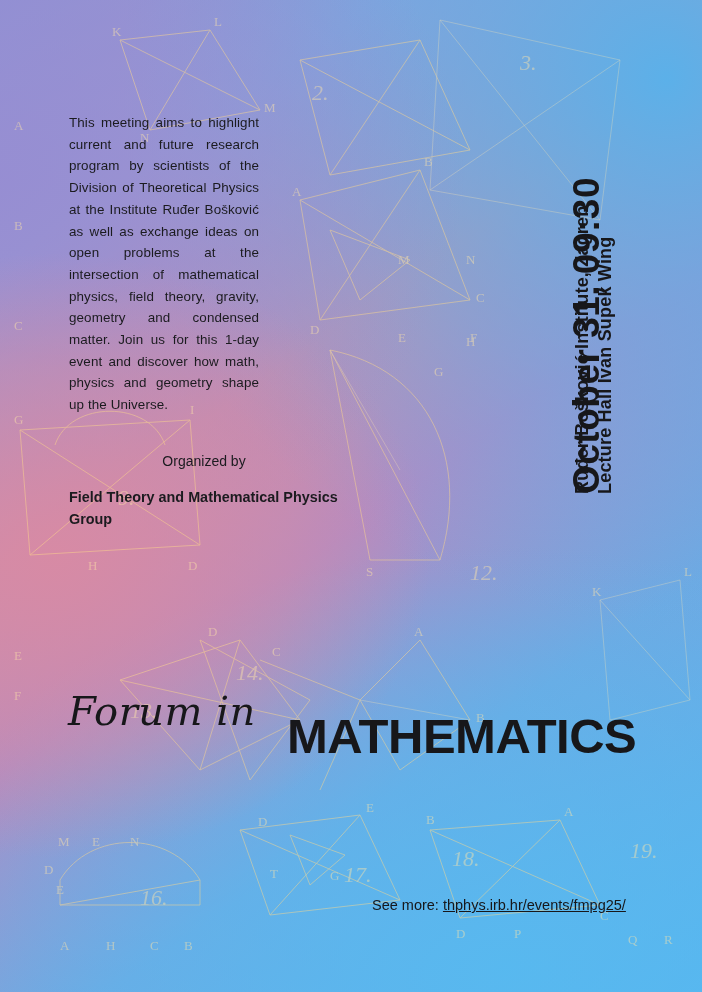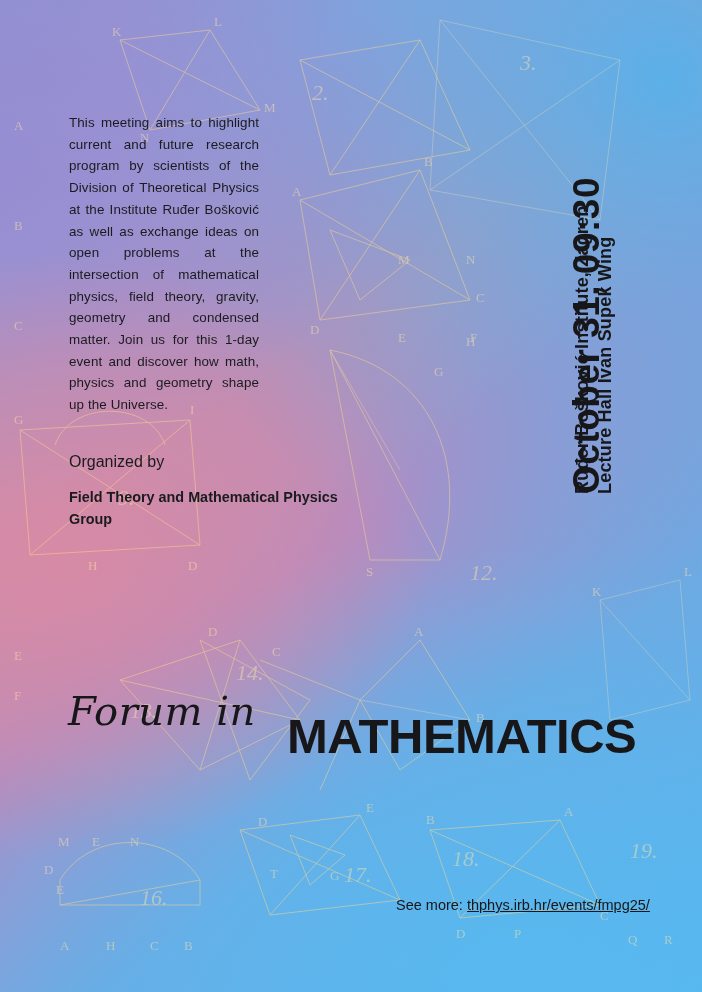--- a/index.html
+++ b/index.html
@@ -42,22 +42,22 @@
     color: #1b1b1f;
     text-align: justify;
     text-justify: inter-word;
     letter-spacing: 0.1px;
   }
   .organized-by {
     position: absolute;
     left: 69px;
     top: 453px;
     width: 270px;
-    text-align: left;
-    font-size: 16px;
+    text-align: center;
+    font-size: 14px;
     color: #1b1b1f;
   }
   .org-name {
     position: absolute;
     left: 69px;
     top: 487px;
     width: 270px;
     text-align: left;
     font-size: 14.4px;
     font-weight: bold;
@@ -127,21 +127,21 @@
     left: 66px;
     top: 740px;
     font-size: 49px;
     font-weight: bold;
     color: #17171a;
     letter-spacing: -0.5px;
   }
 
   .see-more {
     position: absolute;
-    left: 396px;
+    left: 372px;
     top: 897px;
     font-size: 14.5px;
     color: #17171a;
   }
   .see-more a {
     color: #17171a;
     text-decoration: underline;
   }
 </style>
 </head>

